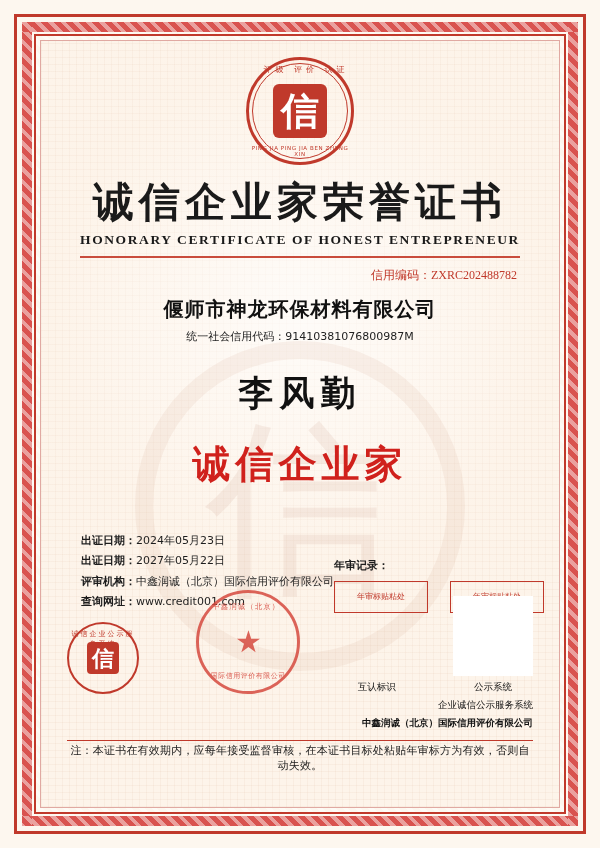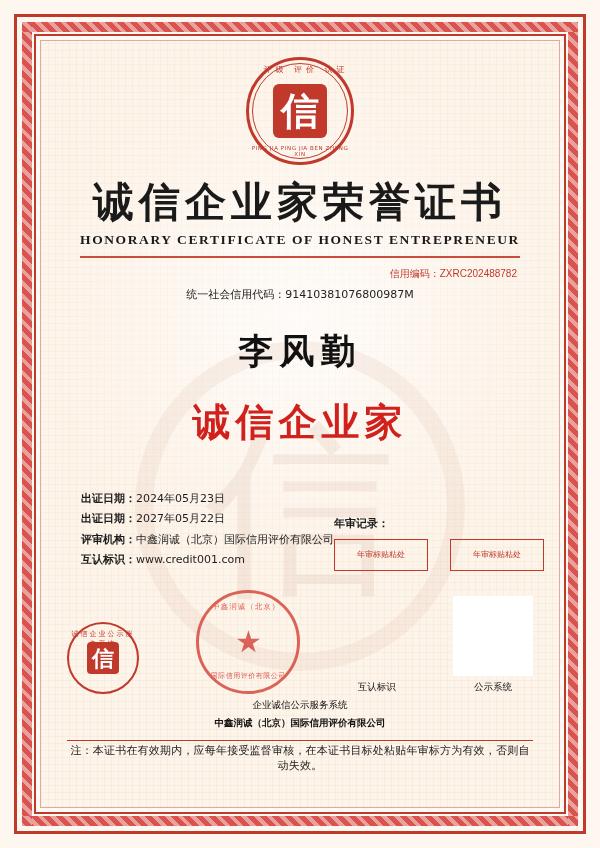--- a/index.html
+++ b/index.html
@@ -169,23 +169,23 @@
     width: 440px;
     height: 2px;
     margin: 8px auto 0;
     background: #c94c3c;
   }
 
   .credit-no {
     margin-top: 9px;
     text-align: right;
     padding-right: 16px;
-    font-size: 10px;
+    font-size: 12px;
     color: #c0392b;
-    font-family: Liberation Sans, sans-serif;
+    font-family: Liberation Serif, serif;
   }
 
   .company {
     margin-top: 12px;
     font-family: "DejaVu Serif", serif;
     font-size: 20px;
     font-weight: bold;
     color: #111;
     letter-spacing: 1px;
   }
@@ -364,21 +364,21 @@
     font-size: 9.5px;
     color: #111;
     font-family: "DejaVu Sans", sans-serif;
     white-space: nowrap;
   }
   .logo-cap.bold { font-weight: bold; }
   .cap-red { color: #111; }
 
   .caption-lines {
     margin-top: 2px;
-    text-align: center;
+    text-align: right;
   }
   .note {
     margin-top: 10px;
     padding-top: 2px;
     border-top: 1px solid #c0392b;
     font-size: 11px;
     color: #1d1d1d;
     text-align: center;
     font-family: "DejaVu Sans", sans-serif;
     letter-spacing: .2px;
@@ -408,40 +408,41 @@
       </div>
 
       <div class="title-cn">诚信企业家荣誉证书</div>
       <div class="title-en">HONORARY CERTIFICATE OF HONEST ENTREPRENEUR</div>
       <div class="title-rule"></div>
 
       <div class="credit-no">
         <span>信用编码：</span><span>ZXRC202488782</span>
       </div>
 
+      <div class="company">偃师市神龙环保材料有限公司</div>
       <div class="usci">
         <span>统一社会信用代码：</span><span>91410381076800987M</span>
       </div>
 
       <div class="person">李风勤</div>
       <div class="award">诚信企业家</div>
 
       <div class="details">
         <div class="details-left">
           <div>
             <span class="lbl">出证日期：</span><span>2024年05月23日</span>
           </div>
           <div>
             <span class="lbl">出证日期：</span><span>2027年05月22日</span>
           </div>
           <div>
             <span class="lbl">评审机构：</span><span>中鑫润诚（北京）国际信用评价有限公司</span>
           </div>
           <div>
-            <span class="lbl">互认标识：</span><span>www.credit001.com</span>
+            <span class="lbl">查询网址：</span><span>www.credit001.com</span>
           </div>
         </div>
         <div class="details-right">
           <div class="annual-label">年审记录：</div>
           <div class="annual-boxes">
             <div class="annual-box">年审标贴粘处</div>
             <div class="annual-box">年审标贴粘处</div>
           </div>
         </div>
       </div>

